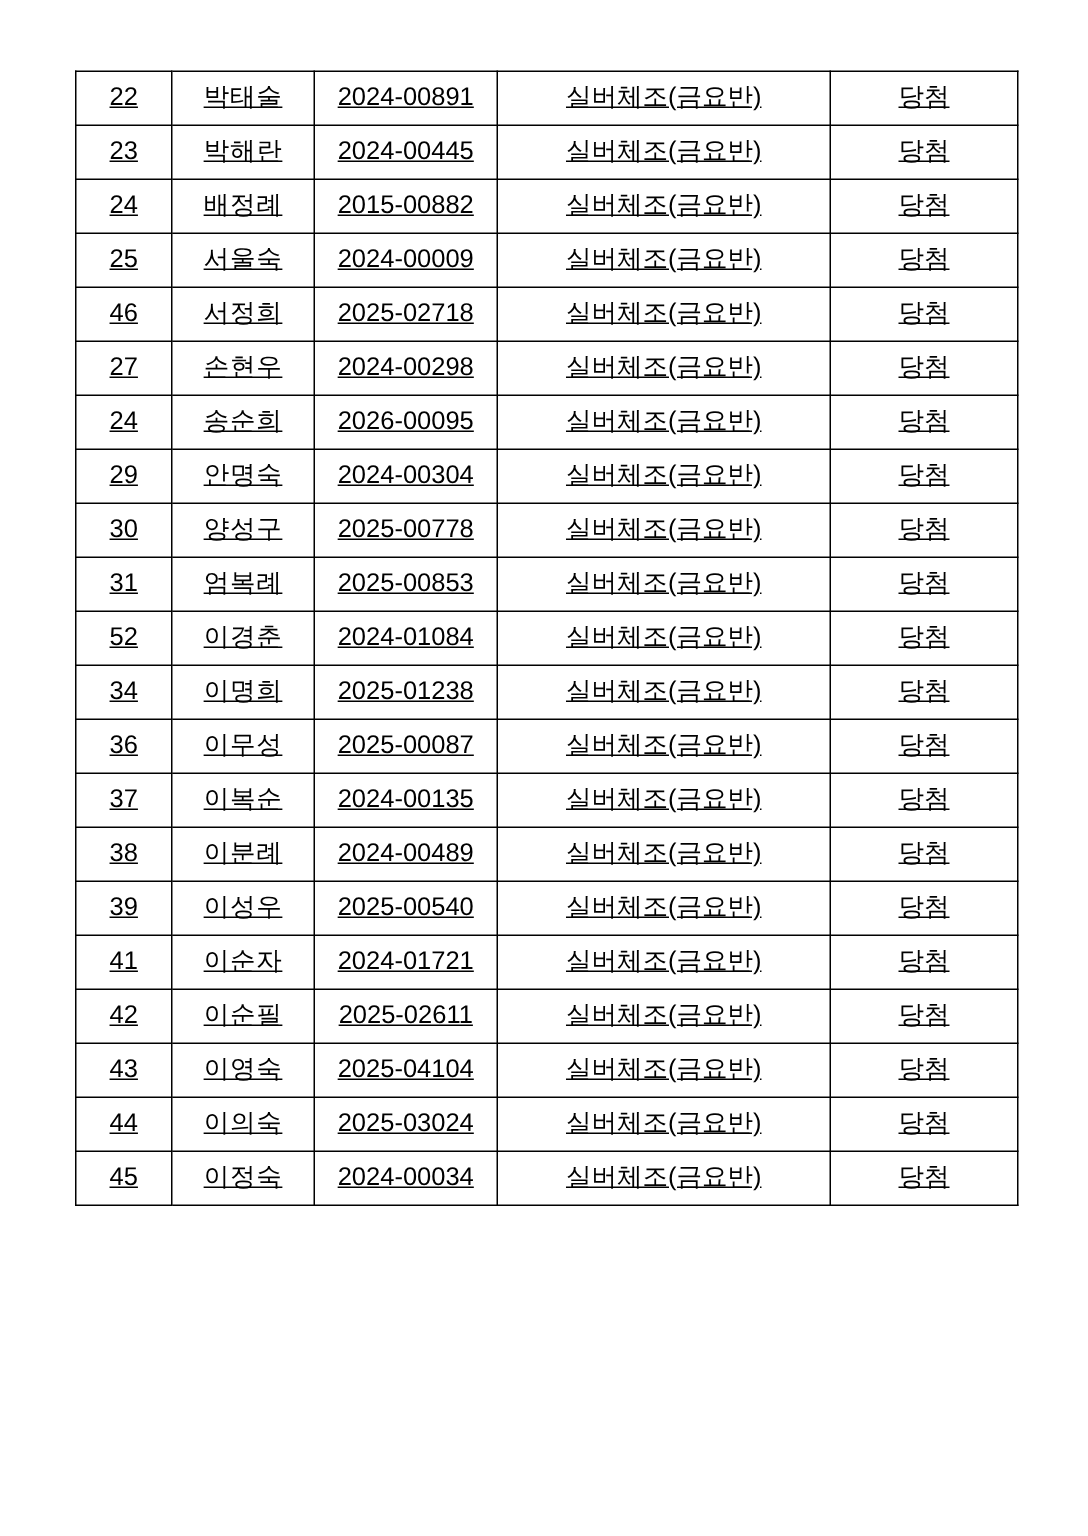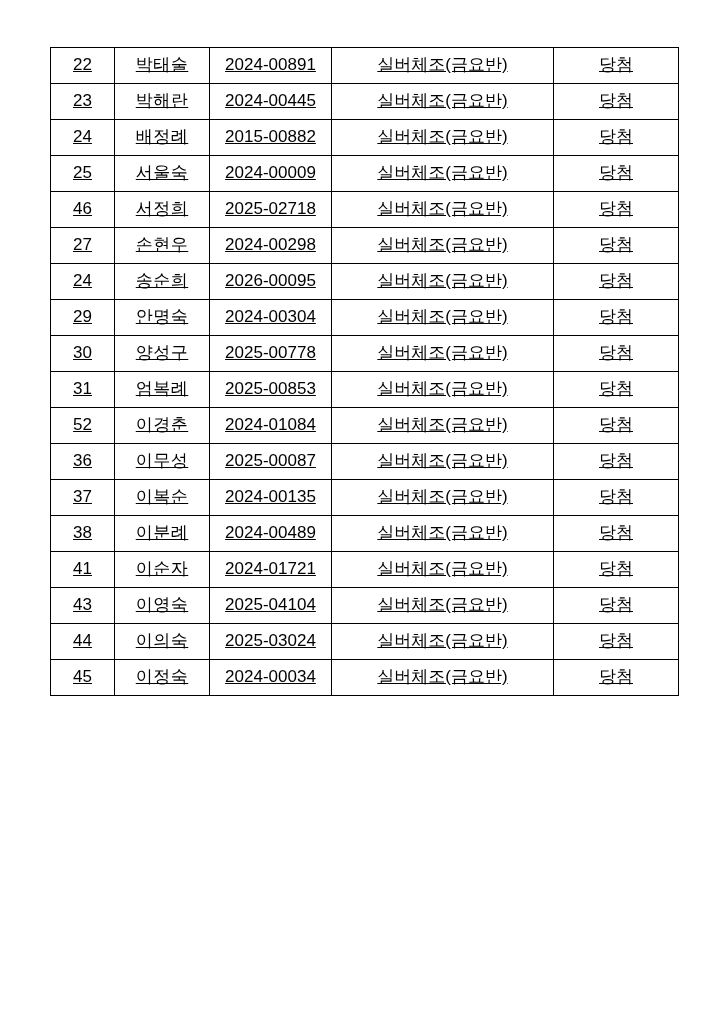--- a/index.html
+++ b/index.html
@@ -133,20 +133,27 @@
           <td class="stat">당첨</td>
         </tr>
         <tr>
           <td class="no">52</td>
           <td class="name">이경춘</td>
           <td class="code">2024-01084</td>
           <td class="class">실버체조(금요반)</td>
           <td class="stat">당첨</td>
         </tr>
         <tr>
+          <td class="no">34</td>
+          <td class="name">이명희</td>
+          <td class="code">2025-01238</td>
+          <td class="class">실버체조(금요반)</td>
+          <td class="stat">당첨</td>
+        </tr>
+        <tr>
           <td class="no">36</td>
           <td class="name">이무성</td>
           <td class="code">2025-00087</td>
           <td class="class">실버체조(금요반)</td>
           <td class="stat">당첨</td>
         </tr>
         <tr>
           <td class="no">37</td>
           <td class="name">이복순</td>
           <td class="code">2024-00135</td>
@@ -154,23 +161,37 @@
           <td class="stat">당첨</td>
         </tr>
         <tr>
           <td class="no">38</td>
           <td class="name">이분례</td>
           <td class="code">2024-00489</td>
           <td class="class">실버체조(금요반)</td>
           <td class="stat">당첨</td>
         </tr>
         <tr>
+          <td class="no">39</td>
+          <td class="name">이성우</td>
+          <td class="code">2025-00540</td>
+          <td class="class">실버체조(금요반)</td>
+          <td class="stat">당첨</td>
+        </tr>
+        <tr>
           <td class="no">41</td>
           <td class="name">이순자</td>
           <td class="code">2024-01721</td>
+          <td class="class">실버체조(금요반)</td>
+          <td class="stat">당첨</td>
+        </tr>
+        <tr>
+          <td class="no">42</td>
+          <td class="name">이순필</td>
+          <td class="code">2025-02611</td>
           <td class="class">실버체조(금요반)</td>
           <td class="stat">당첨</td>
         </tr>
         <tr>
           <td class="no">43</td>
           <td class="name">이영숙</td>
           <td class="code">2025-04104</td>
           <td class="class">실버체조(금요반)</td>
           <td class="stat">당첨</td>
         </tr>

